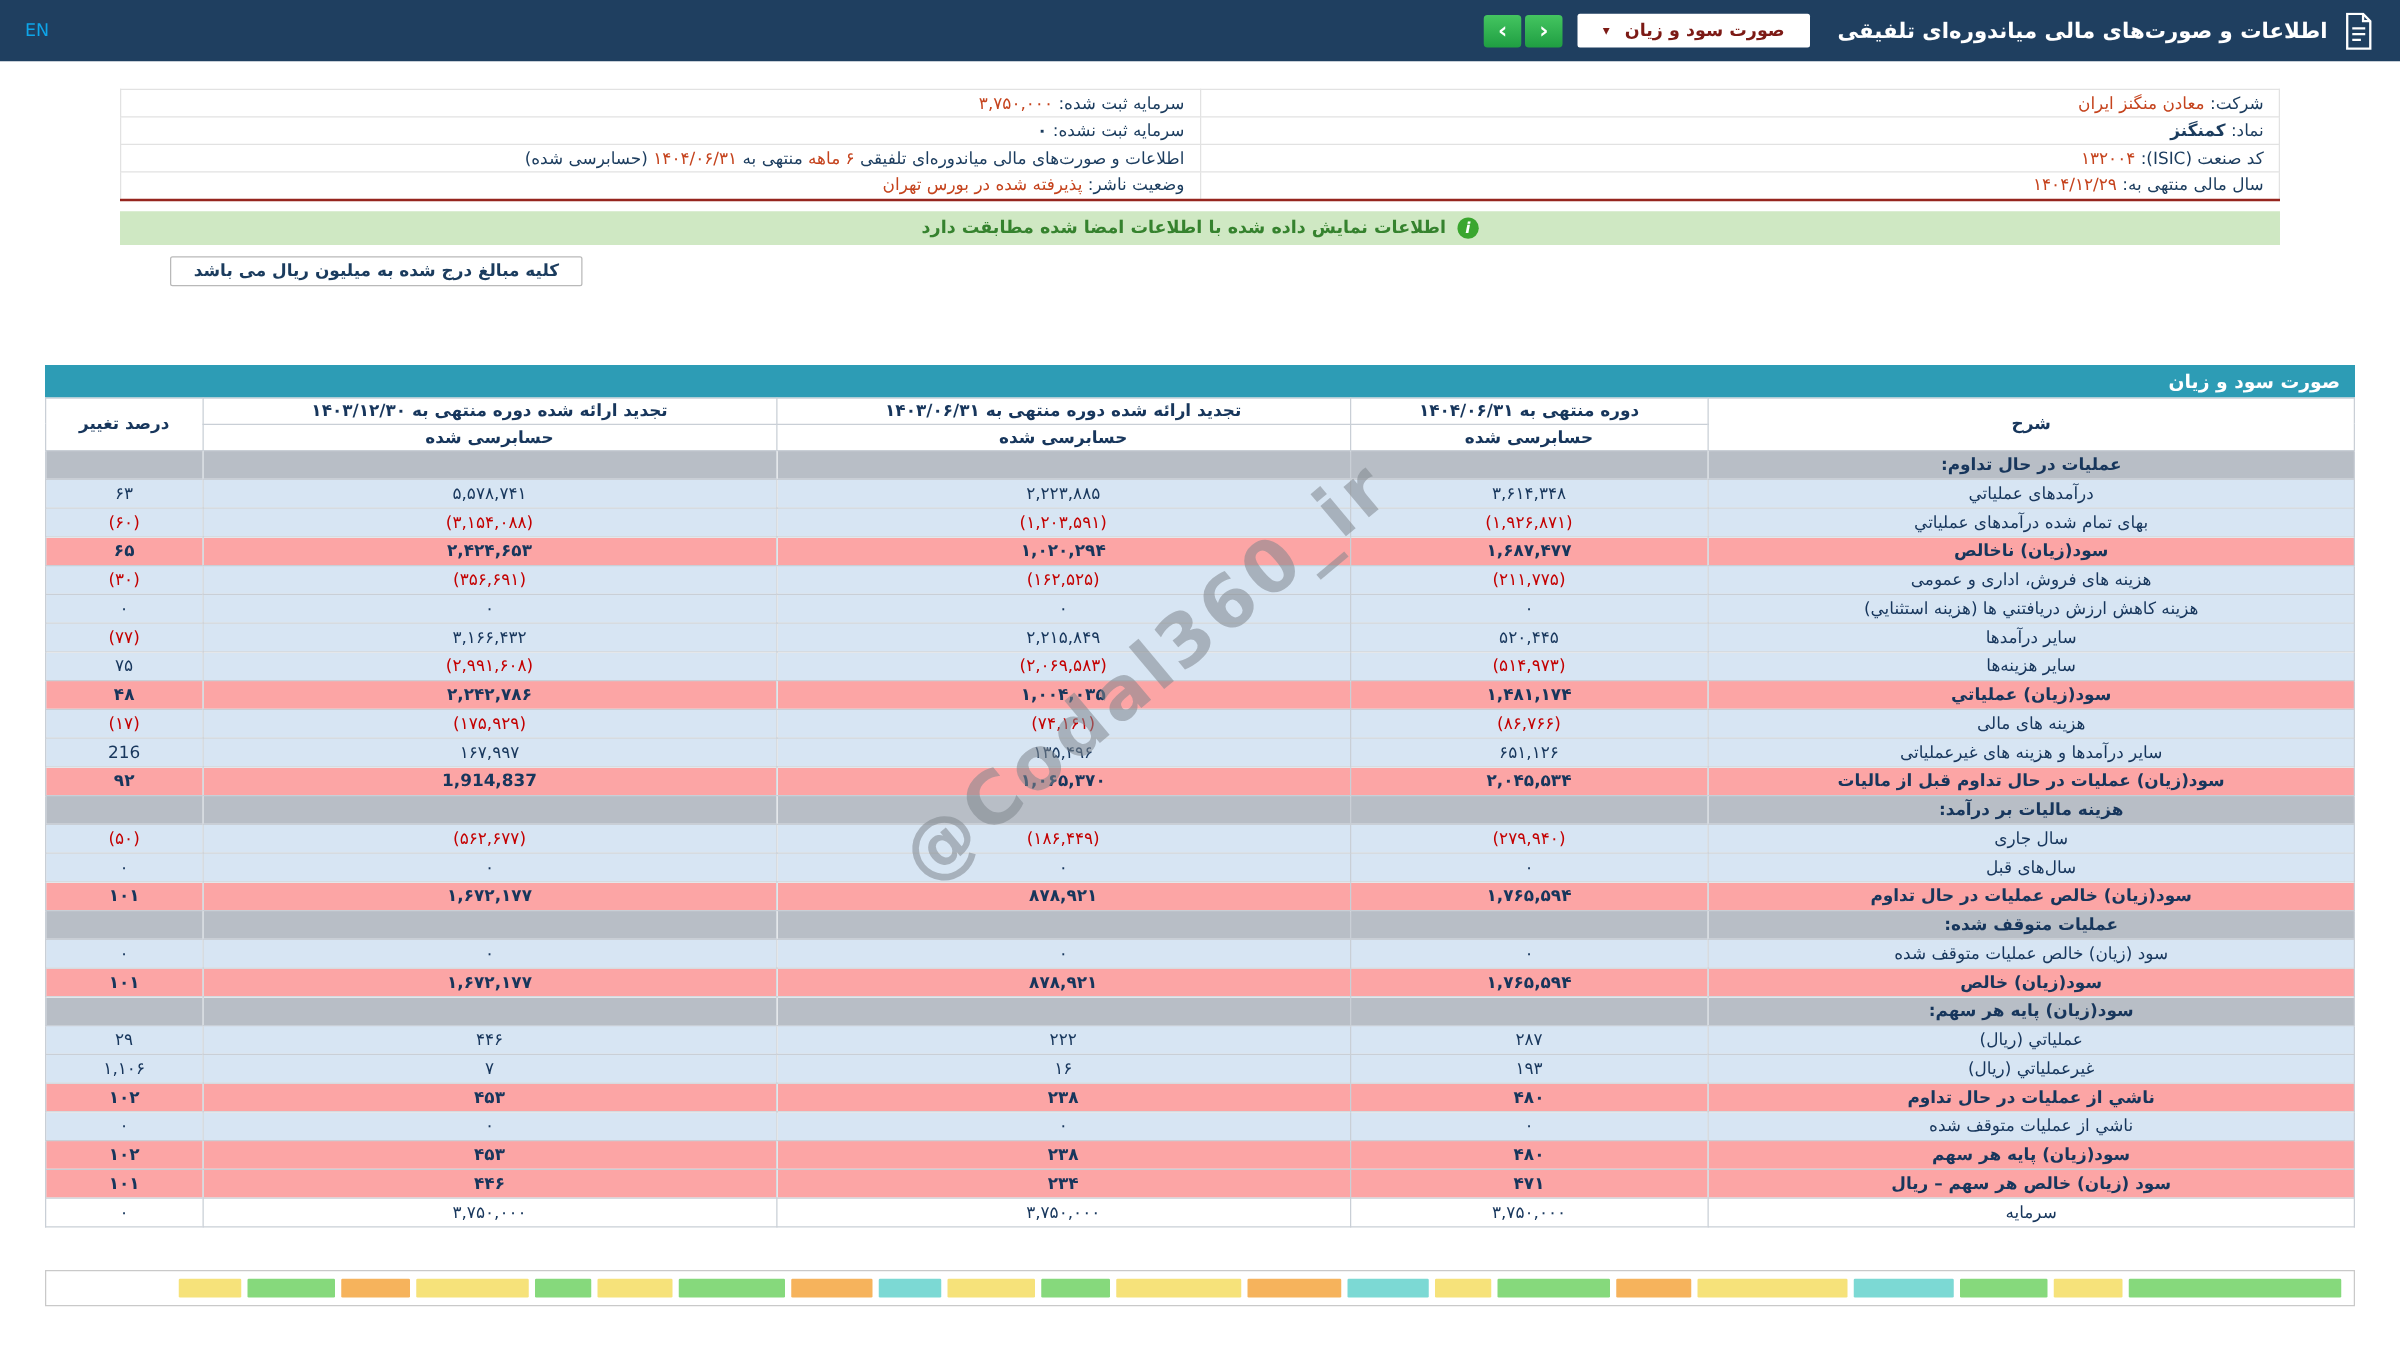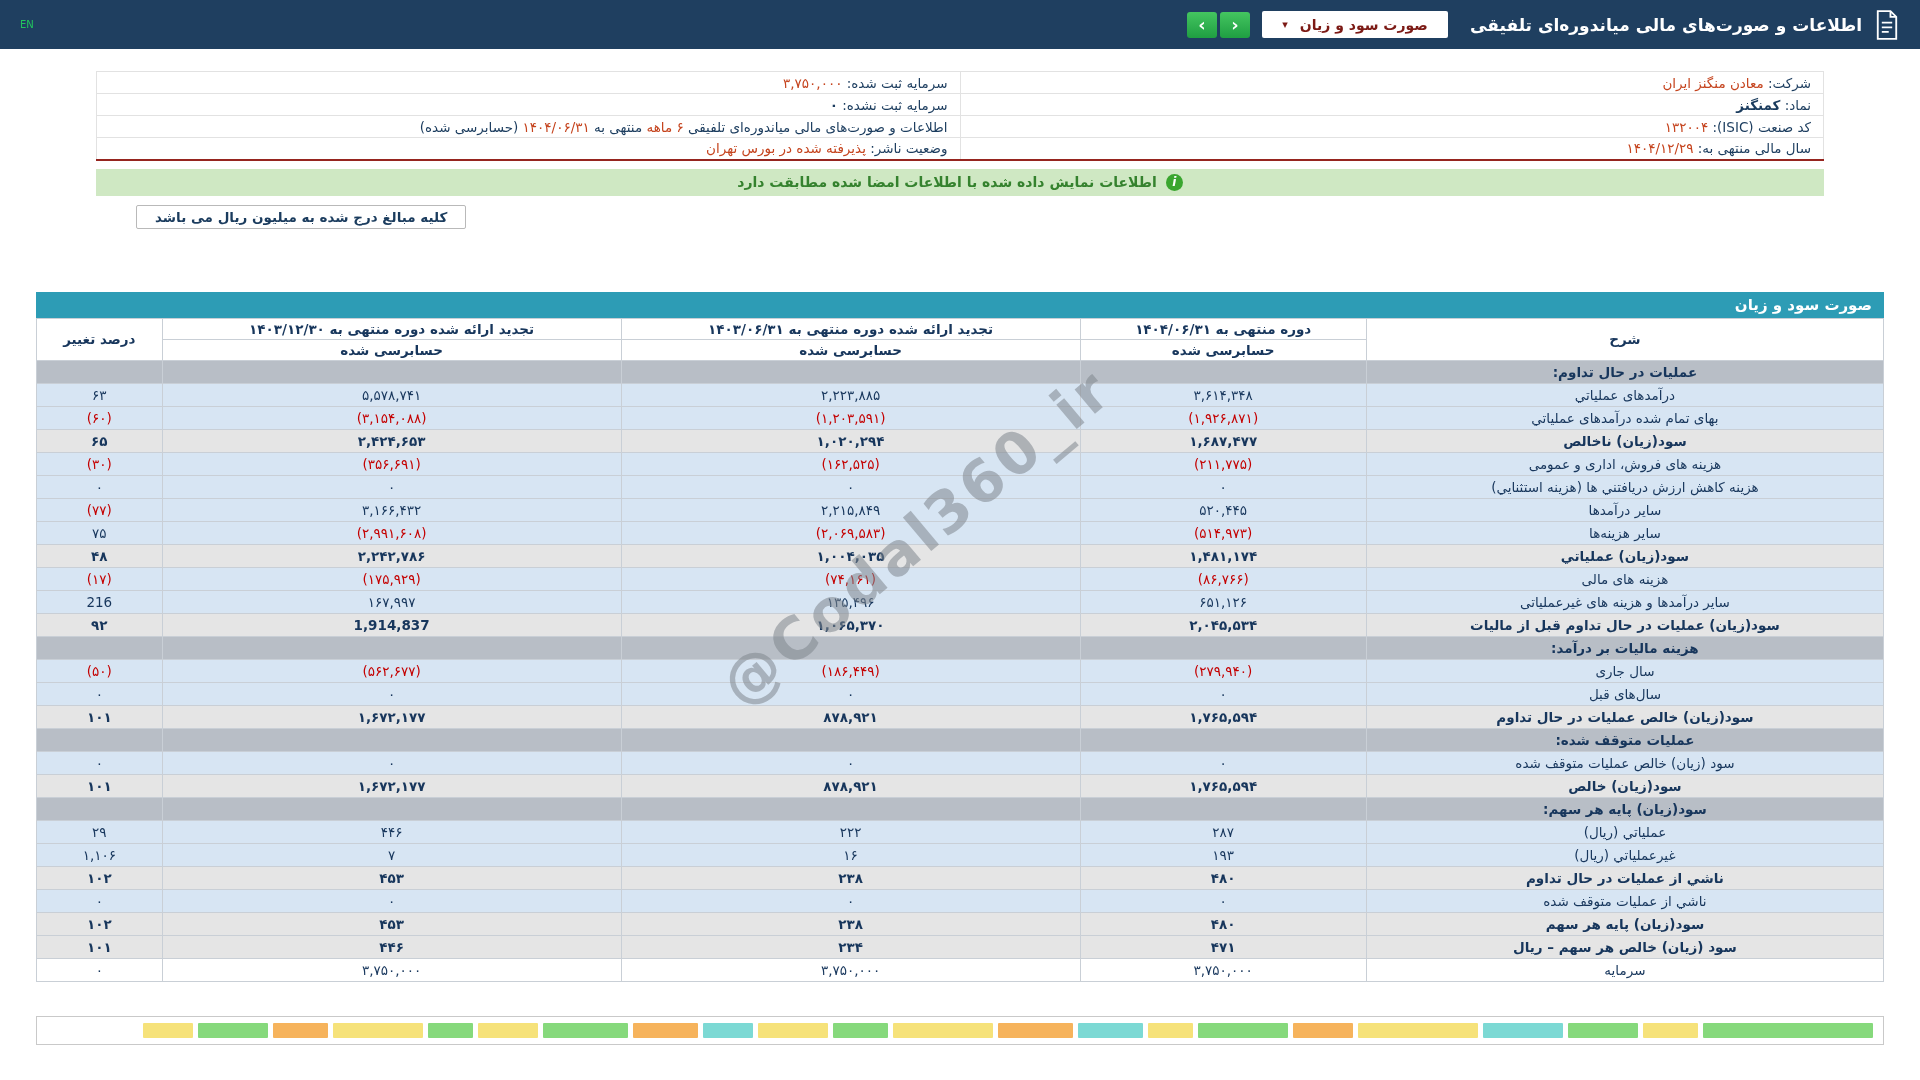--- a/index.html
+++ b/index.html
@@ -14,21 +14,21 @@
   .doc-icon svg { display:block; }
   .nav-title { color:#fff; font-size:17px; font-weight:bold; }
   .nav-select { background:#fff; color:#7c1a15; height:27px; min-width:186px; display:flex; align-items:center;
     justify-content:center; gap:12px; font-size:14px; font-weight:bold; border-radius:2px; cursor:pointer;
     margin-right:10px; padding:0 10px; }
   .caret { font-size:11px; color:#7c1a15; }
   .nav-btns { display:flex; gap:3px; }
   .nav-btn { width:30px; height:26px; background:linear-gradient(#44c560,#1f9e42); border-radius:3px; color:#fff;
     display:flex; align-items:center; justify-content:center; font-size:18px; font-weight:bold; cursor:pointer; }
   .nav-spacer { flex:1; }
-  .nav-lang { color:#22c55e; font-size:10px; cursor:pointer; }
+  .nav-lang { color:#0ea5e9; font-size:14px; cursor:pointer; }
   
   .info-wrap { margin:22px 96px 0; }
   .info-table { width:100%; border-collapse:collapse; font-size:13.5px; }
   .info-table td { border:1px solid #e2e2e2; height:22px; padding:1px 12px; width:50%; white-space:nowrap; overflow:hidden; }
   .info-table tr:last-child td { border-bottom:2px solid #96251f; }
   .lbl { color:#1b3c5e; }
   .v-red { color:#c5431d; }
   .v-dark { color:#1b3c5e; font-weight:bold; }
   
   .banner { margin:8px 96px 0; height:27px; background:#cfe8c3; color:#35822e; font-size:14px; font-weight:bold;
@@ -42,21 +42,21 @@
   .stmt { margin:63px 36px 0; }
   .stmt-title { background:#2d9cb5; color:#fff; font-weight:bold; font-size:15px; padding:4px 12px; height:26px; }
   table.stmt-table { width:100%; border-collapse:collapse; table-layout:fixed; font-size:13.5px; }
   .stmt-table th { background:#fff; color:#17365c; font-weight:bold; border:1px solid #c9cfd6; height:21px;
     padding:0 6px; text-align:center; white-space:nowrap; overflow:hidden; }
   .stmt-table td { border:1px solid #c9cfd6; height:23px; padding:0 9px; color:#17365c; text-align:center;
     white-space:nowrap; overflow:hidden; }
   .stmt-table td.desc { }
   tr.r-section td { background:#b8bec6; font-weight:bold; }
   tr.r-blue td    { background:#d7e5f3; }
-  tr.r-total td   { background:#e5e5e5; font-weight:bold; }
+  tr.r-total td   { background:#fca5a5; font-weight:bold; }
   tr.r-plain td   { background:#ffffff; }
   .stmt-table td.neg { color:#c40000; }
   
   .watermark { position:absolute; left:730px; top:660px; transform:rotate(-40deg); transform-origin:0 50%;
     font-size:58px; font-weight:600; letter-spacing:4px; color:rgba(128,134,142,0.55); direction:ltr;
     pointer-events:none; z-index:6; }
   
   .footer { margin:34px 36px 0; border:1px solid #c9c9c9; background:#fff; }
   .footer-title { padding:5px 14px; font-size:14px; font-weight:bold; color:#17365c; background:#fcfcfc;
     border-bottom:1px solid #dddddd; }

